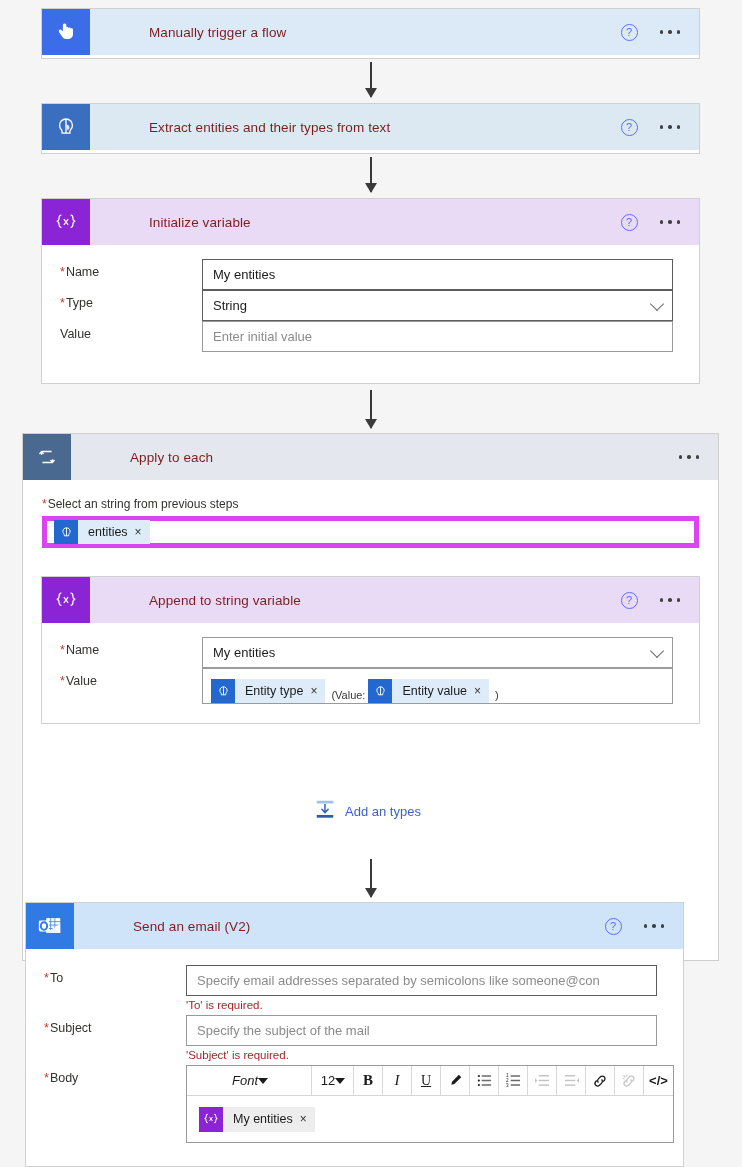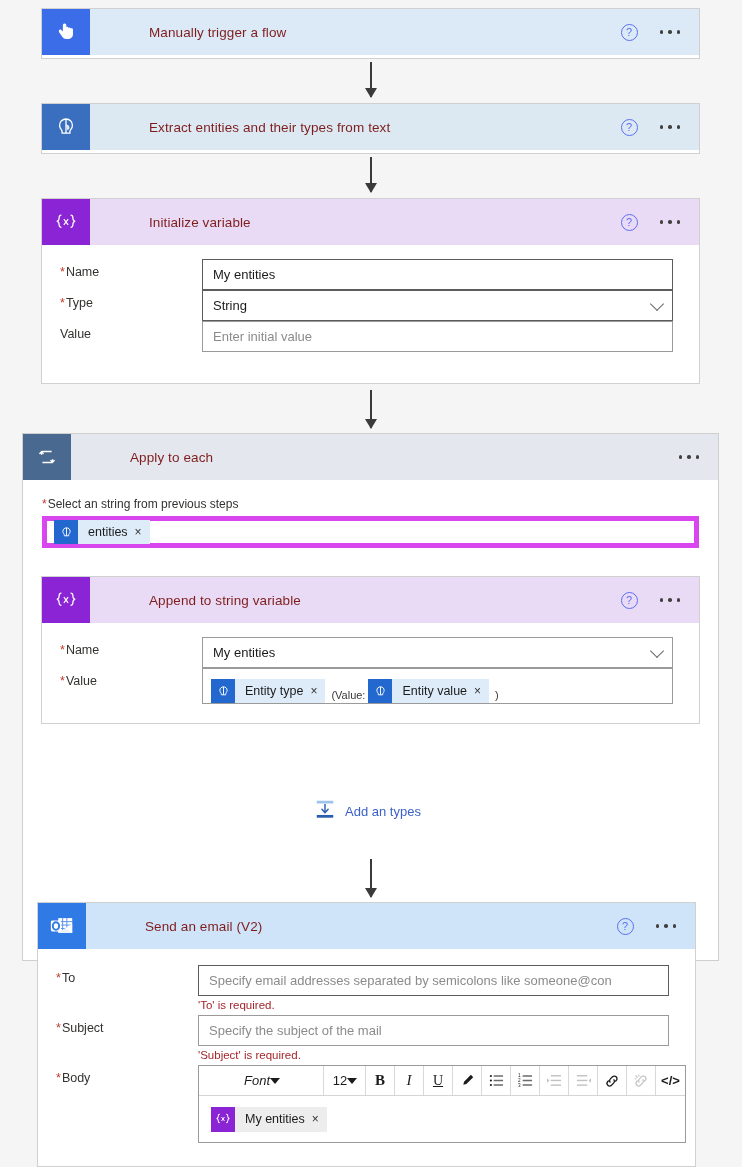--- a/index.html
+++ b/index.html
@@ -296,21 +296,21 @@
           <path d="M12 6.5v9" stroke="#2a5db0" stroke-width="1.6"></path>
           <path d="M8.6 12.4L12 16l3.4-3.6" fill="none" stroke="#2a5db0" stroke-width="1.6" stroke-linecap="round" stroke-linejoin="round"></path>
         </svg>
       </span>
       <span class="lbl">Add an types</span>
     </div>
   </div>
 
   <div class="arrow" style="left:370px; top:859px; height:38px;"></div>
 
-  <div class="card" style="left:37px; top:902px; width:659px; height:265px;">
+  <div class="card" style="left:25px; top:902px; width:659px; height:265px;">
     <div class="card-head head-mail">
       <div class="tile tile-mail">
         <svg width="26" height="24" viewBox="0 0 28 24">
           <rect x="10" y="3.5" width="15" height="16" fill="#fff"></rect>
           <g stroke="#2f7ae5" stroke-width="1" opacity=".85">
             <path d="M10 7.3h15M10 11h15M10 14.7h15M14.7 3.5v16M19.2 3.5v16"></path>
           </g>
           <path d="M10 19.5l15-10v10z" fill="#fff"></path>
           <path d="M10 19.5l7.5-5 7.5 5z" fill="#eaf1fb"></path>
           <rect x="2" y="6" width="11" height="12" rx="1.6" fill="#fff"></rect>

